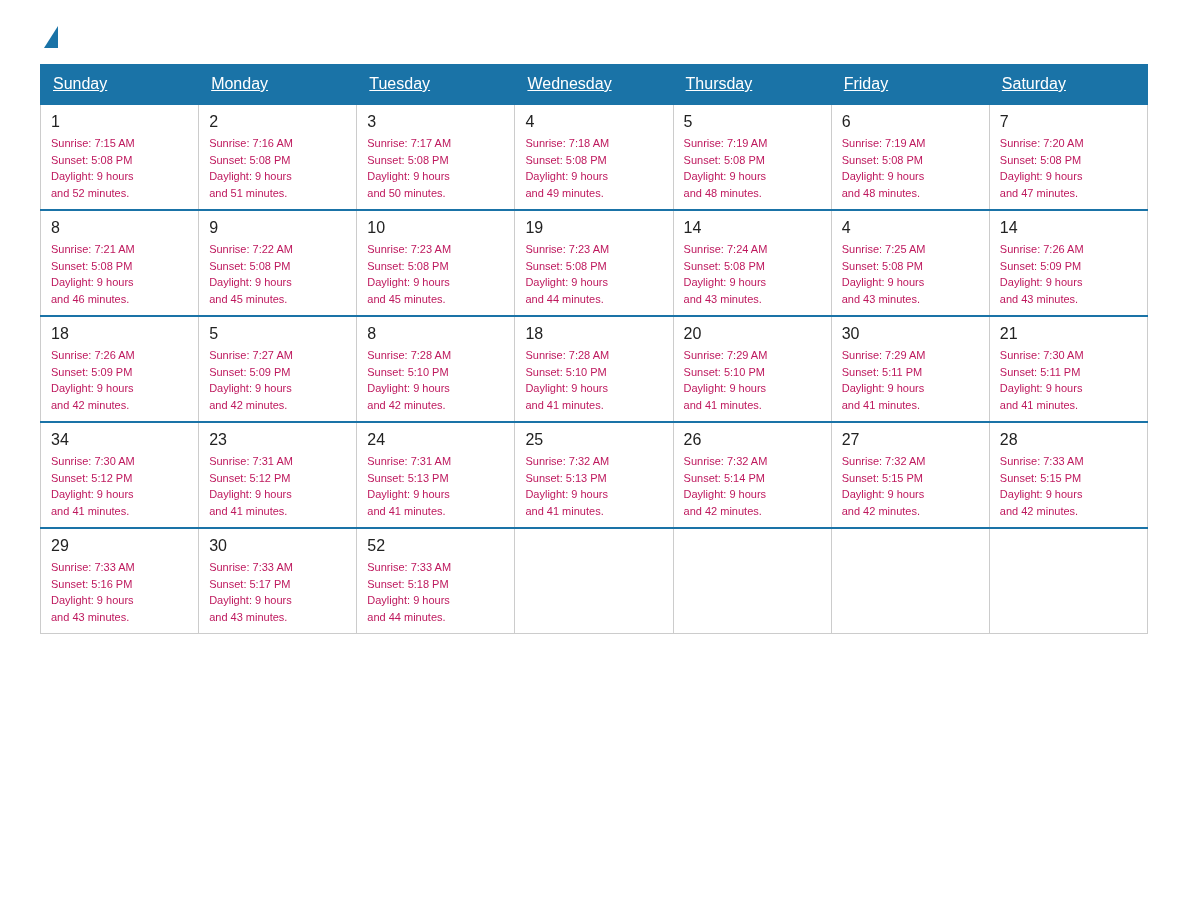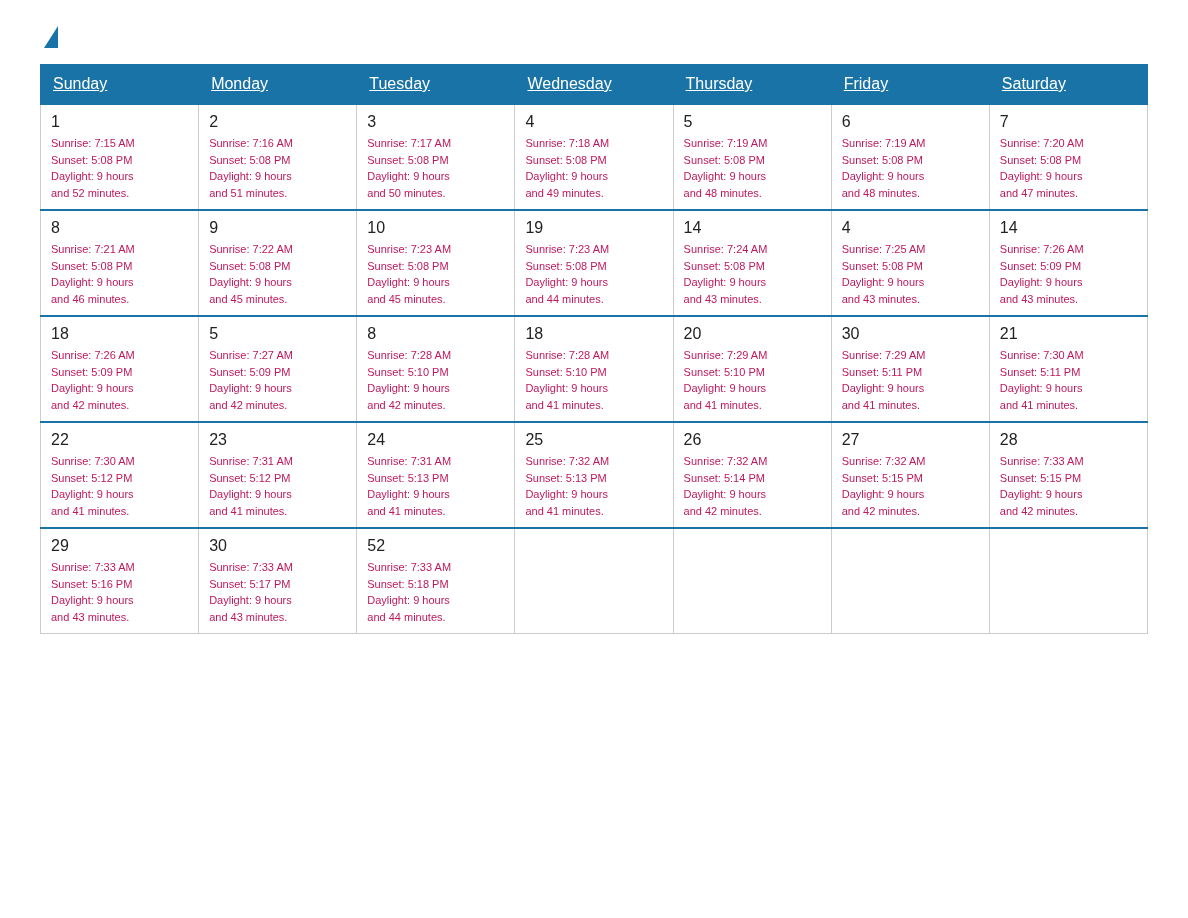--- a/index.html
+++ b/index.html
@@ -215,21 +215,21 @@
           <div class="day-number">30</div>
           <div class="day-info">Sunrise: 7:29 AM<br>Sunset: 5:11 PM<br>Daylight: 9 hours<br>and 41 minutes.</div>
         </td>
         <td>
           <div class="day-number">21</div>
           <div class="day-info">Sunrise: 7:30 AM<br>Sunset: 5:11 PM<br>Daylight: 9 hours<br>and 41 minutes.</div>
         </td>
       </tr>
       <tr>
         <td>
-          <div class="day-number">22</div>
+          <div class="day-number">34</div>
           <div class="day-info">Sunrise: 7:30 AM<br>Sunset: 5:12 PM<br>Daylight: 9 hours<br>and 41 minutes.</div>
         </td>
         <td>
           <div class="day-number">23</div>
           <div class="day-info">Sunrise: 7:31 AM<br>Sunset: 5:12 PM<br>Daylight: 9 hours<br>and 41 minutes.</div>
         </td>
         <td>
           <div class="day-number">24</div>
           <div class="day-info">Sunrise: 7:31 AM<br>Sunset: 5:13 PM<br>Daylight: 9 hours<br>and 41 minutes.</div>
         </td>

